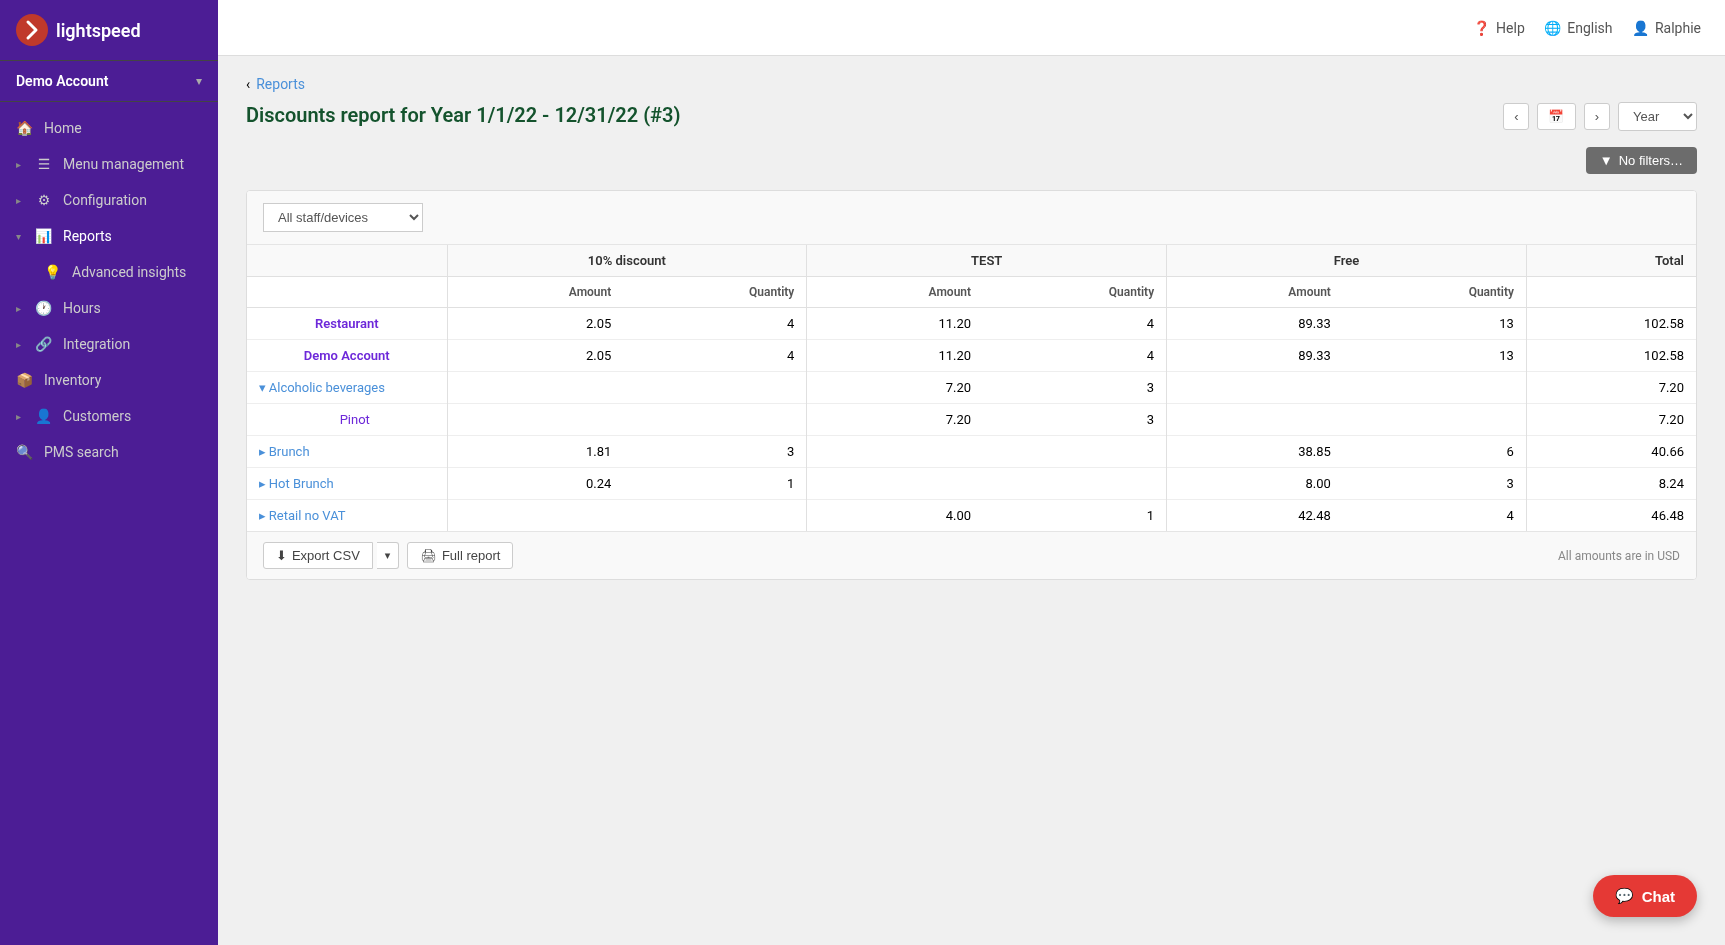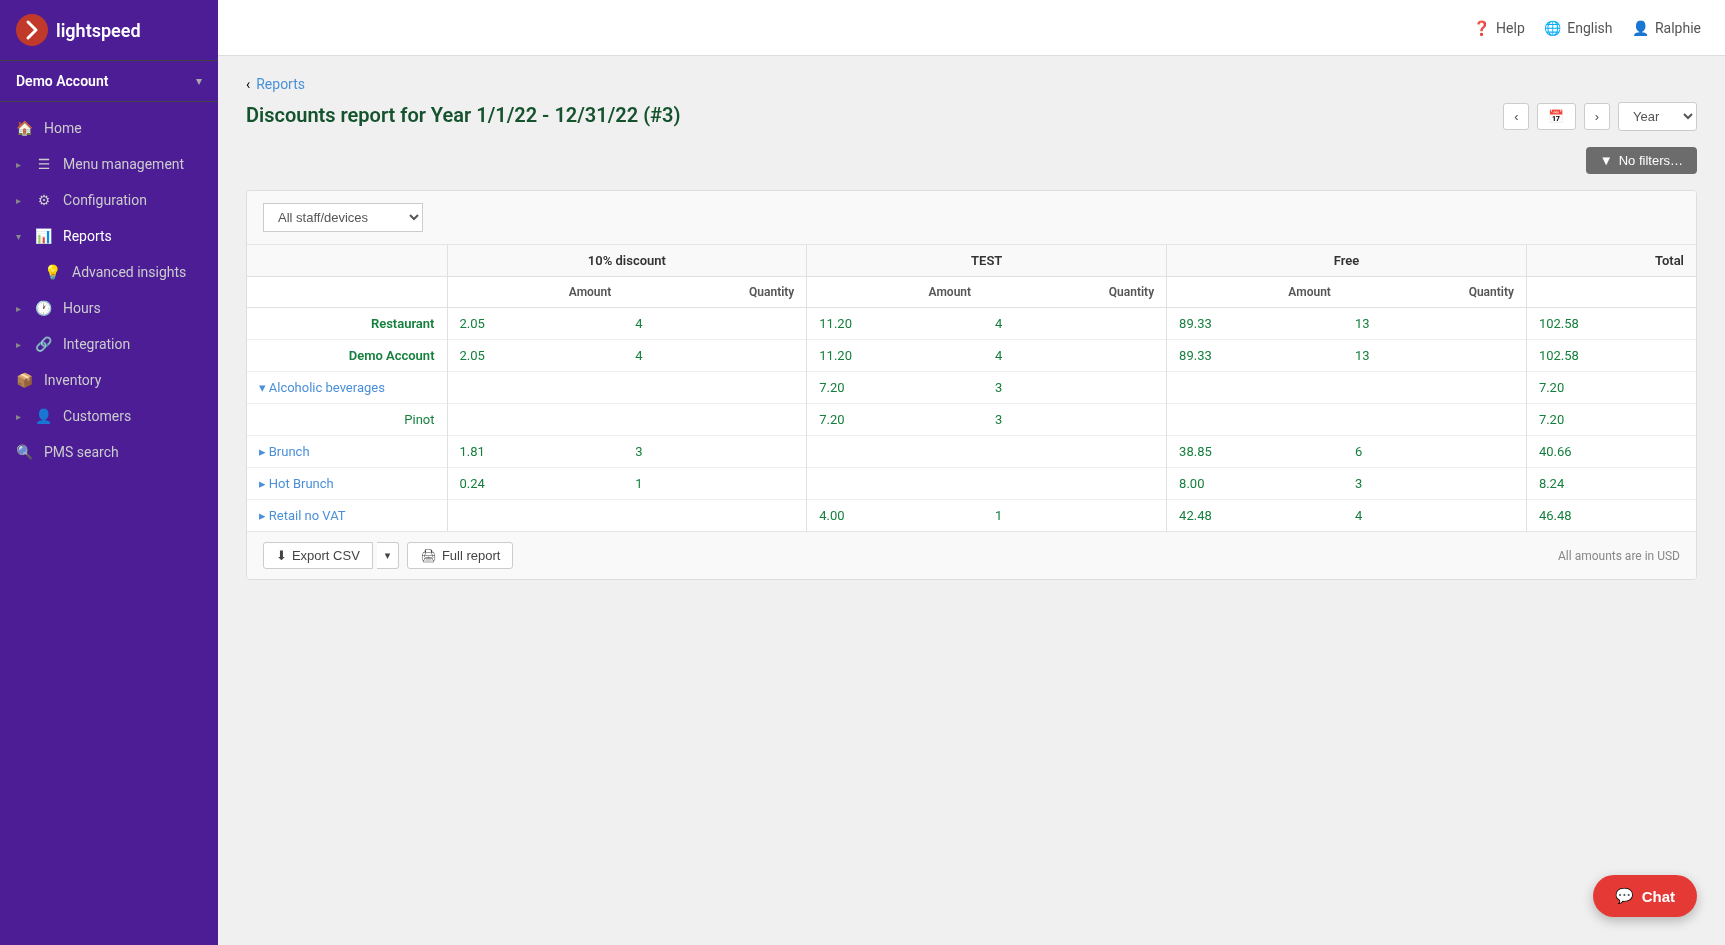--- a/index.html
+++ b/index.html
@@ -193,24 +193,24 @@
       border-left: 1px solid #e0e0e0;
       border-right: 1px solid #e0e0e0;
     }
     thead th.label-header { text-align: left; }
     thead tr.sub-header th { background: #fff; font-weight: 600; color: #555; font-size: 12px; }
 
     tbody tr { border-bottom: 1px solid #eee; }
     tbody tr:last-child { border-bottom: none; }
     tbody td {
       padding: 8px 12px;
-      text-align: left;
-      color: #15803d;
-    }
-    tbody td.label { text-align: right; color: #15803d; }
+      text-align: right;
+      color: #000000;
+    }
+    tbody td.label { text-align: center; color: #6d28d9; }
     tbody td.link-label { text-align: left; color: #4a90d9; cursor: pointer; }
     tbody td.bold { font-weight: 600; }
 
     .table-footer {
       padding: 10px 16px;
       border-top: 1px solid #e5e5e5;
       background: #f9f9f9;
       display: flex;
       align-items: center;
       justify-content: space-between;

